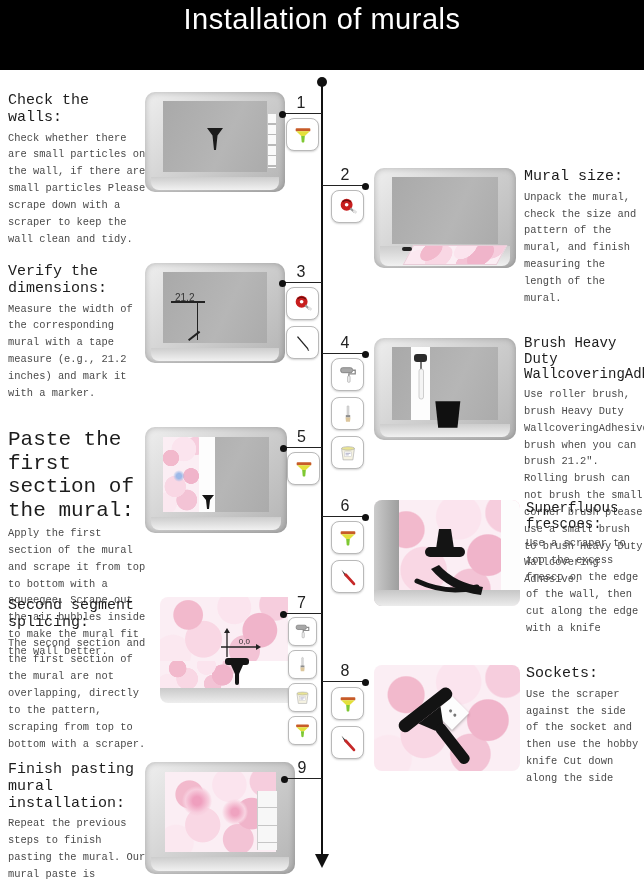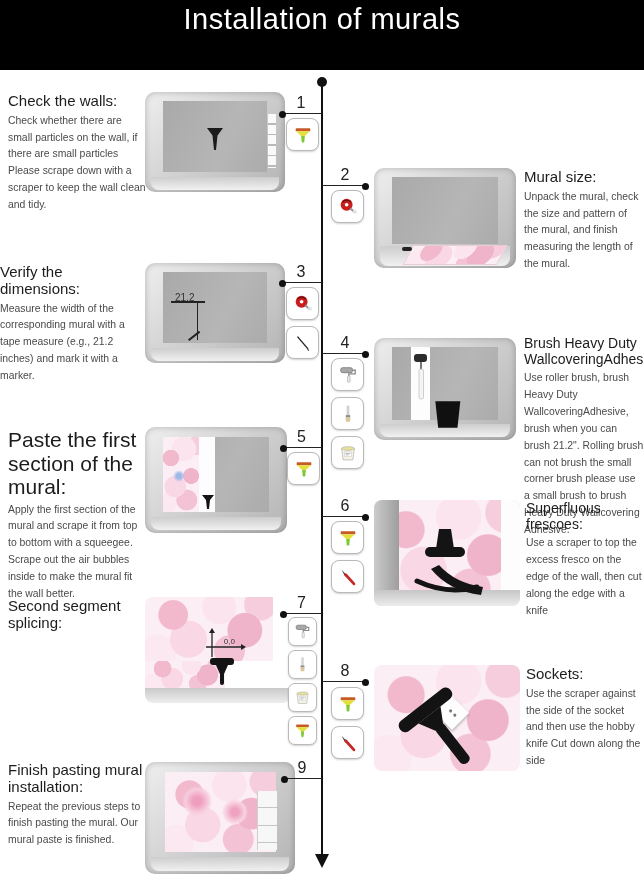--- a/index.html
+++ b/index.html
@@ -8,21 +8,21 @@
   
   .hdr{position:absolute;left:0;top:0;width:644px;height:70px;background:#000;color:#fff;text-align:center;}
   .hdr .t1{font-size:29px;font-weight:400;letter-spacing:.5px;margin-top:3px;}
   .hdr .t2{font-size:15.5px;font-weight:700;margin-top:1px;}
   
   .tl{position:absolute;left:321px;top:82px;width:2px;height:774px;background:#111;}
   .tl-dot{position:absolute;left:317px;top:77px;width:10px;height:10px;border-radius:50%;background:#111;}
   .tl-arrow{position:absolute;left:315px;top:854px;width:0;height:0;
             border-left:7px solid transparent;border-right:7px solid transparent;border-top:14px solid #111;}
   
-  .txt{position:absolute;}
+  .txt{position:absolute;font-family:Liberation Mono, monospace;}
   .ttl{font-size:14.5px;color:#1c1c1c;line-height:1.12;margin-bottom:3px;}
   .bdy{font-size:10.4px;color:#4a4a4a;line-height:1.62;}
   
   .conn{position:absolute;height:18px;border-bottom:1.6px solid #222;}
   .conn .num{position:absolute;left:50%;transform:translateX(-50%);bottom:1px;font-size:16px;color:#222;}
   .conn .dot{position:absolute;bottom:-4.5px;width:7px;height:7px;border-radius:50%;background:#111;}
   .cl .dot{left:-1px;}
   .cr .dot{right:-1px;}
   
   .tools{position:absolute;display:flex;flex-direction:column;gap:6px;}
@@ -120,21 +120,21 @@
     <div class="wall" style="bottom:24%"></div>
     <div class="floor" style="height:20%"></div>
     <div class="abs pink" style="left:24%;right:10%;bottom:3%;height:18%;transform:skewX(-28deg);border:1px solid #e8cdd8"></div>
     <div class="abs" style="left:20%;bottom:17%;width:10px;height:4px;background:#222;border-radius:2px"></div>
   </div>
   <div class="txt" style="left:524px;top:169px;width:118px">
     <div class="ttl" style="font-size:15px">Mural size:</div>
     <div class="bdy">Unpack the mural, check the size and pattern of the mural, and finish measuring the length of the mural.</div>
   </div>
 
-  <div class="txt" style="left:0;top:264px;width:142px">
+  <div class="txt" style="left:8px;top:264px;width:142px">
     <div class="ttl" style="font-size:15px">Verify the dimensions:</div>
     <div class="bdy">Measure the width of the corresponding mural with a tape measure (e.g., 21.2 inches) and mark it with a marker.</div>
   </div>
   <div class="img frame" style="left:145px;top:263px;width:140px;height:100px">
     <div class="wall"></div>
     <div class="floor"></div>
     <span class="dimtxt" style="left:30px;top:29px">21.2</span>
     <div class="dimline" style="left:26px;top:38px;width:34px;height:1.6px"></div>
     <div class="dimline" style="left:52px;top:39px;width:1.2px;height:38px"></div>
     <div class="dimline" style="left:42px;top:72px;width:14px;height:1.6px;transform:rotate(-38deg)"></div>
@@ -267,22 +267,23 @@
       <path d="M8 56q30 14 60 6" stroke="#141414" stroke-width="5" fill="none" stroke-linecap="round"></path>
     </svg>
   </div>
   <div class="txt" style="left:526px;top:501px;width:116px">
     <div class="ttl" style="font-size:14px">Superfluous frescoes:</div>
     <div class="bdy">Use a scraper to top the excess fresco on the edge of the wall, then cut along the edge with a knife</div>
   </div>
 
   <div class="txt" style="left:8px;top:598px;width:142px">
     <div class="ttl" style="font-size:15px">Second segment splicing:</div>
-  </div>
-  <div class="img" style="left:145px;top:597px;width:146px;height:106px;border-radius:8px;background:#fff">
+    <div class="bdy">The second section and the first section of the mural are not overlapping, directly to the pattern, scraping from top to bottom with a scraper.</div>
+  </div>
+  <div class="img" style="left:160px;top:597px;width:146px;height:106px;border-radius:8px;background:#fff">
     <div class="abs pink" style="left:0;top:0;width:88%;height:60%"></div>
     <div class="abs pink" style="left:0;top:60%;width:55%;height:26%"></div>
     <div class="abs" style="left:0;right:0;bottom:0;height:14%;background:linear-gradient(#c9c9c9,#eeeeee)"></div>
     <svg class="abs" style="left:38%;top:28%" width="50" height="34" viewBox="0 0 50 34">
       <line x1="12" y1="30" x2="12" y2="4" stroke="#222" stroke-width="1.3"></line>
         <path d="M12 1l-3 5h6Z" fill="#222"></path>
       <line x1="6" y1="20" x2="42" y2="20" stroke="#222" stroke-width="1.3"></line>
         <path d="M46 20l-5-3v6Z" fill="#222"></path>
     </svg>
     <span class="dimtxt" style="left:54%;top:38%;font-size:8px">0,0</span>

